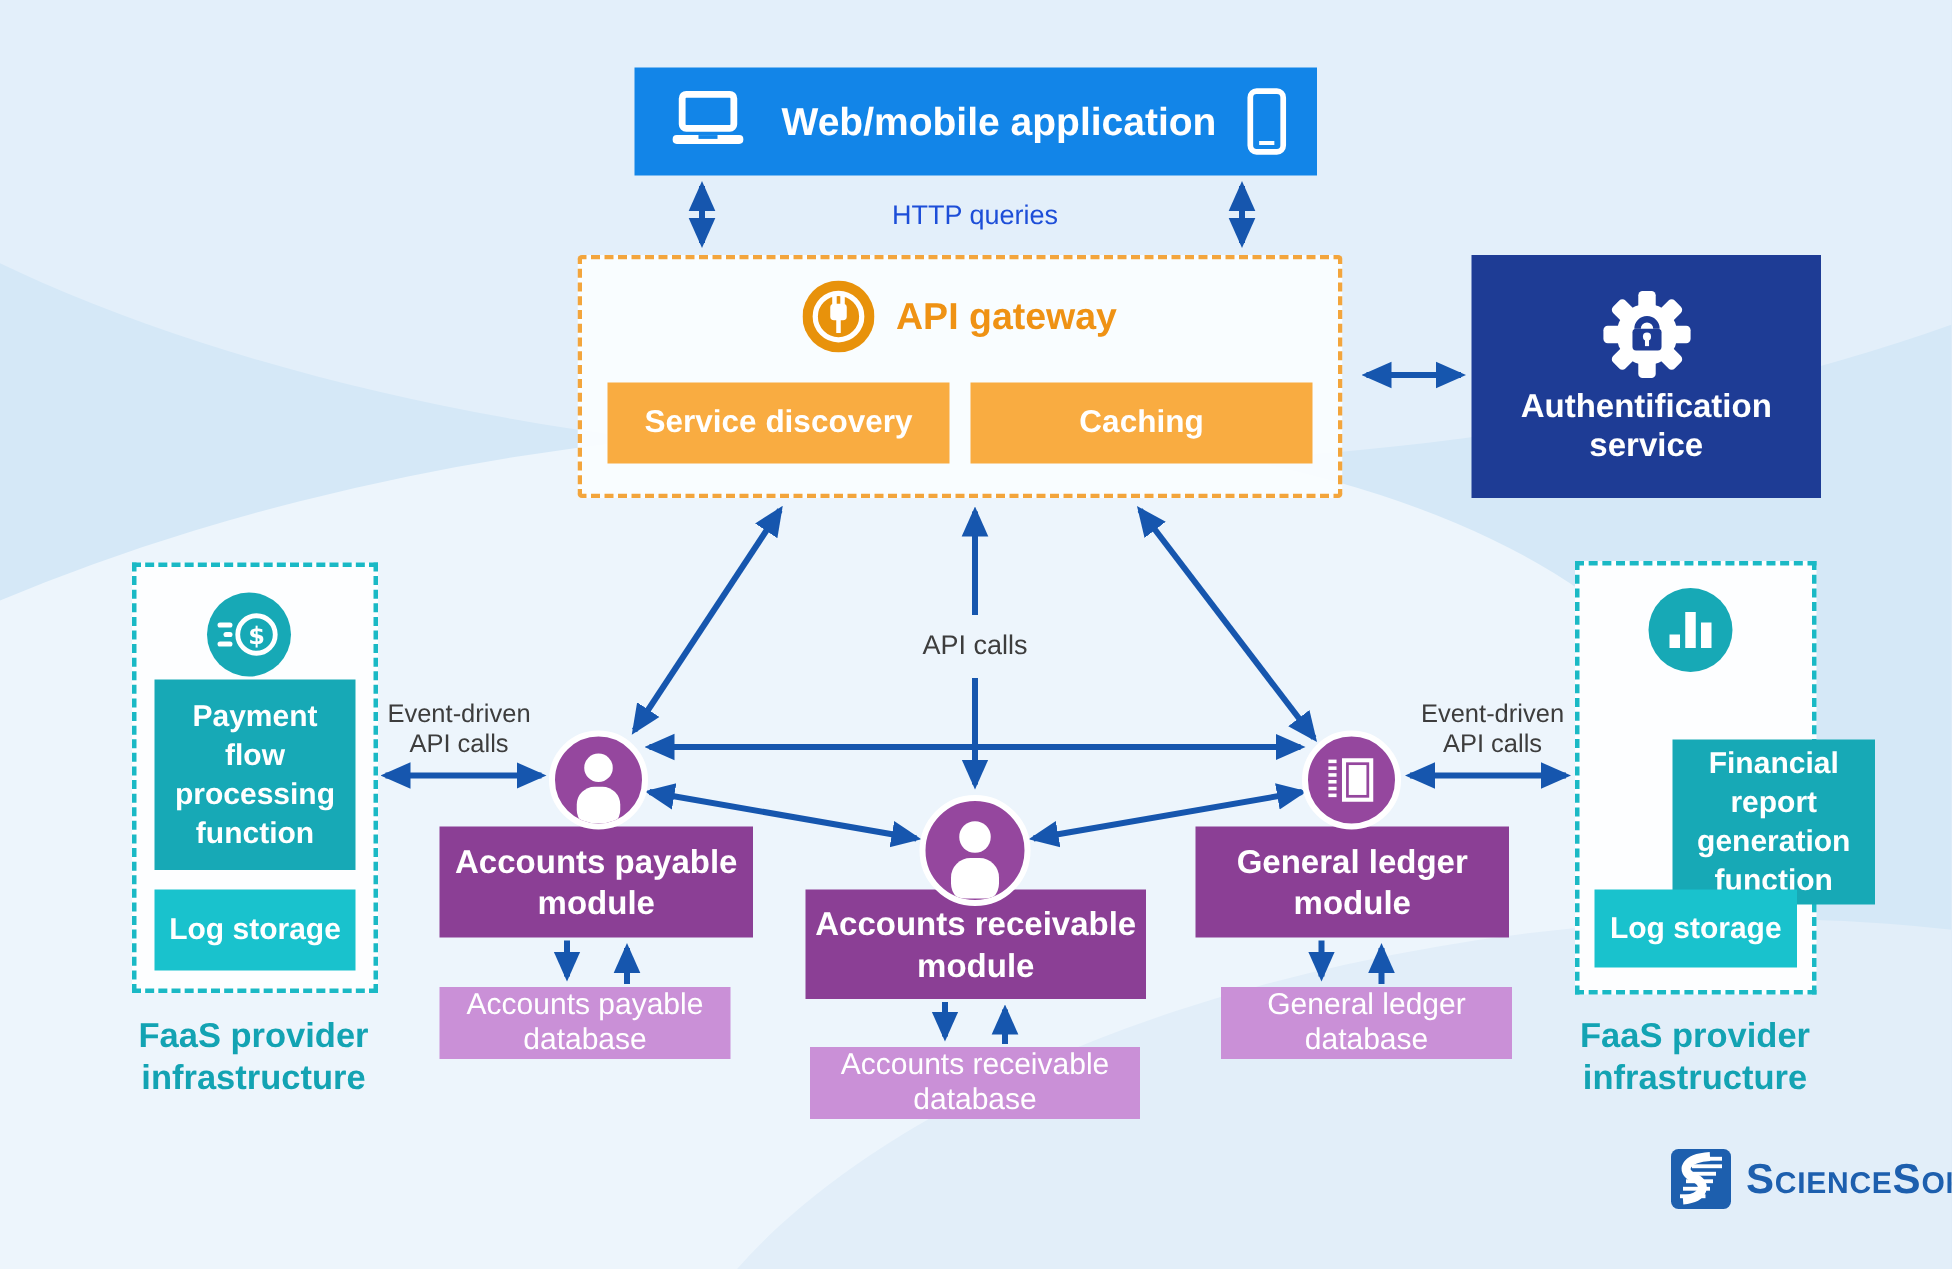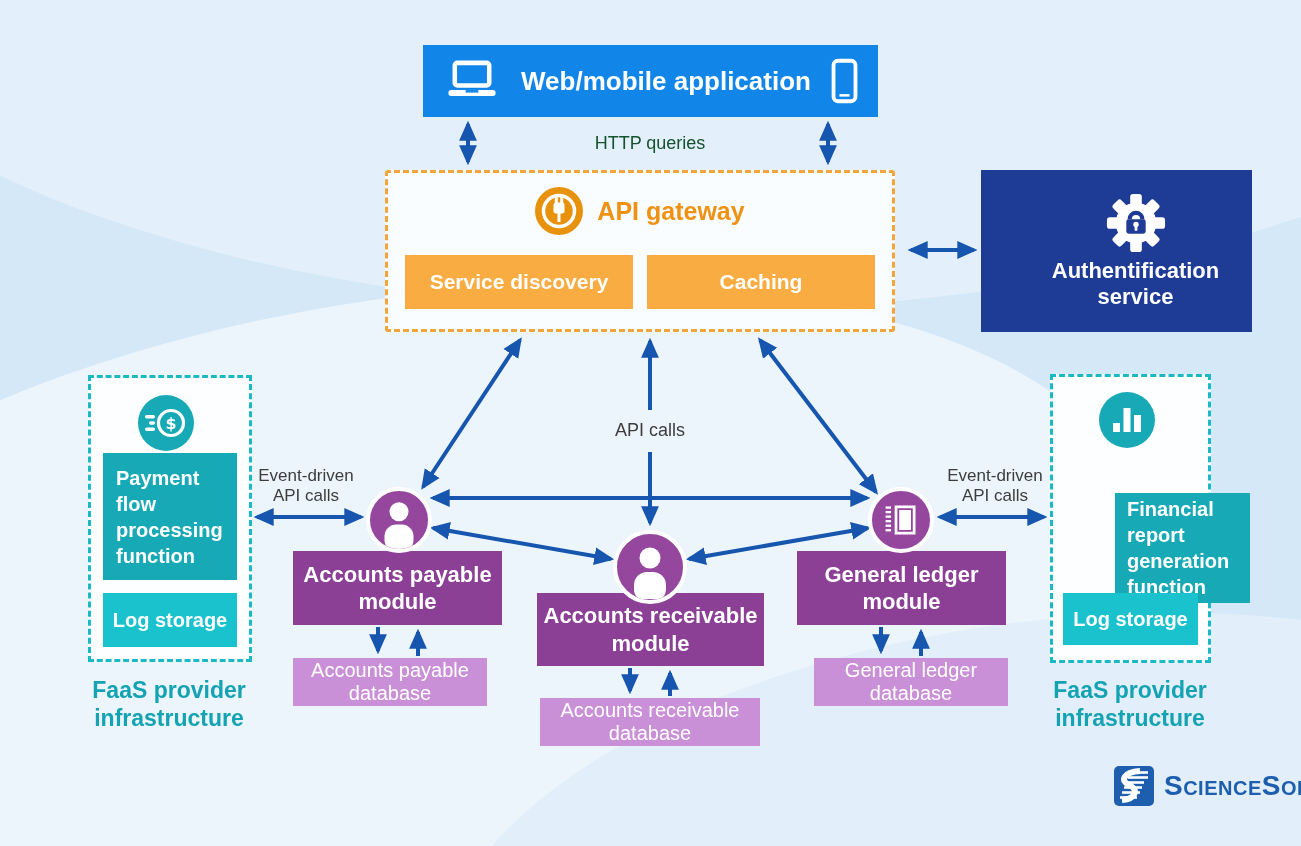--- a/index.html
+++ b/index.html
@@ -12,41 +12,41 @@
   .wave{position:absolute;border-radius:50%;}
   #wave-a{left:-250px;top:-520px;width:1900px;height:830px;background:#e3effa;}
   #wave-b{left:-360px;top:300px;width:1520px;height:700px;background:#edf5fc;transform:rotate(-9deg);}
   #wave-c{left:430px;top:620px;width:1250px;height:600px;background:#e2eef9;transform:rotate(-7deg);}
 
   
   #web-bar{left:423px;top:45px;width:455px;height:72px;background:#1285e8;
     display:flex;align-items:center;justify-content:space-between;padding:0 20px;box-sizing:border-box;}
   #web-bar .bar-label{color:#fff;font-size:26px;font-weight:bold;white-space:nowrap;}
 
-  #http-label{left:560px;top:133px;width:180px;text-align:center;font-size:18px;color:#14532d;}
+  #http-label{left:560px;top:133px;width:180px;text-align:center;font-size:18px;color:#1d4ed8;}
 
   
   #gateway{left:385px;top:170px;width:510px;height:162px;border:3px dashed #f3a53c;
     background:rgba(250,253,255,.95);box-sizing:border-box;border-radius:3px;}
   #gw-head{display:flex;align-items:center;justify-content:center;gap:14px;margin-top:14px;}
   #gw-title{color:#ef9214;font-size:25px;font-weight:bold;}
   #gw-btns{display:flex;justify-content:space-between;padding:0 17px;margin-top:20px;}
   .gw-btn{width:228px;height:54px;background:#f9ac41;color:#fff;font-size:21px;font-weight:bold;
     display:flex;align-items:center;justify-content:center;}
 
   
   #auth{left:981px;top:170px;width:233px;height:162px;background:#1e3c95;color:#fff;
     display:flex;flex-direction:column;align-items:center;justify-content:center;gap:4px;
-    text-align:center;font-size:22px;font-weight:bold;line-height:1.2;padding-left:38px;}
+    text-align:center;font-size:22px;font-weight:bold;line-height:1.2;}
 
   
   .faas-box{border:3px dashed #1ab9c5;background:#fdfeff;box-sizing:border-box;}
   #faas-left{left:88px;top:375px;width:164px;height:287px;}
   #faas-right{left:1050px;top:374px;width:161px;height:289px;}
-  .teal-box{background:#17a9b6;color:#fff;font-weight:bold;font-size:20px;
+  .teal-box{background:#17a9b6;color:#fff;font-weight:bold;font-size:20px;text-align:center;
     display:flex;align-items:center;justify-content:center;line-height:1.3;box-sizing:border-box;}
   #payment-fn{left:103px;top:453px;width:134px;height:127px;padding:0 13px;}
   #financial-fn{left:1115px;top:453px;width:135px;height:110px;padding:0 12px;margin-top:40px;}
   .log-box{background:#19c2cd;color:#fff;font-weight:bold;font-size:20px;
     display:flex;align-items:center;justify-content:center;}
   #log-left{left:103px;top:593px;width:134px;height:54px;}
   #log-right{left:1063px;top:593px;width:135px;height:52px;}
   .faas-caption{text-align:center;color:#13a3b3;font-size:23px;font-weight:bold;line-height:1.22;}
   #caption-left{left:63px;top:676px;width:212px;}
   #caption-right{left:1024px;top:676px;width:212px;}

